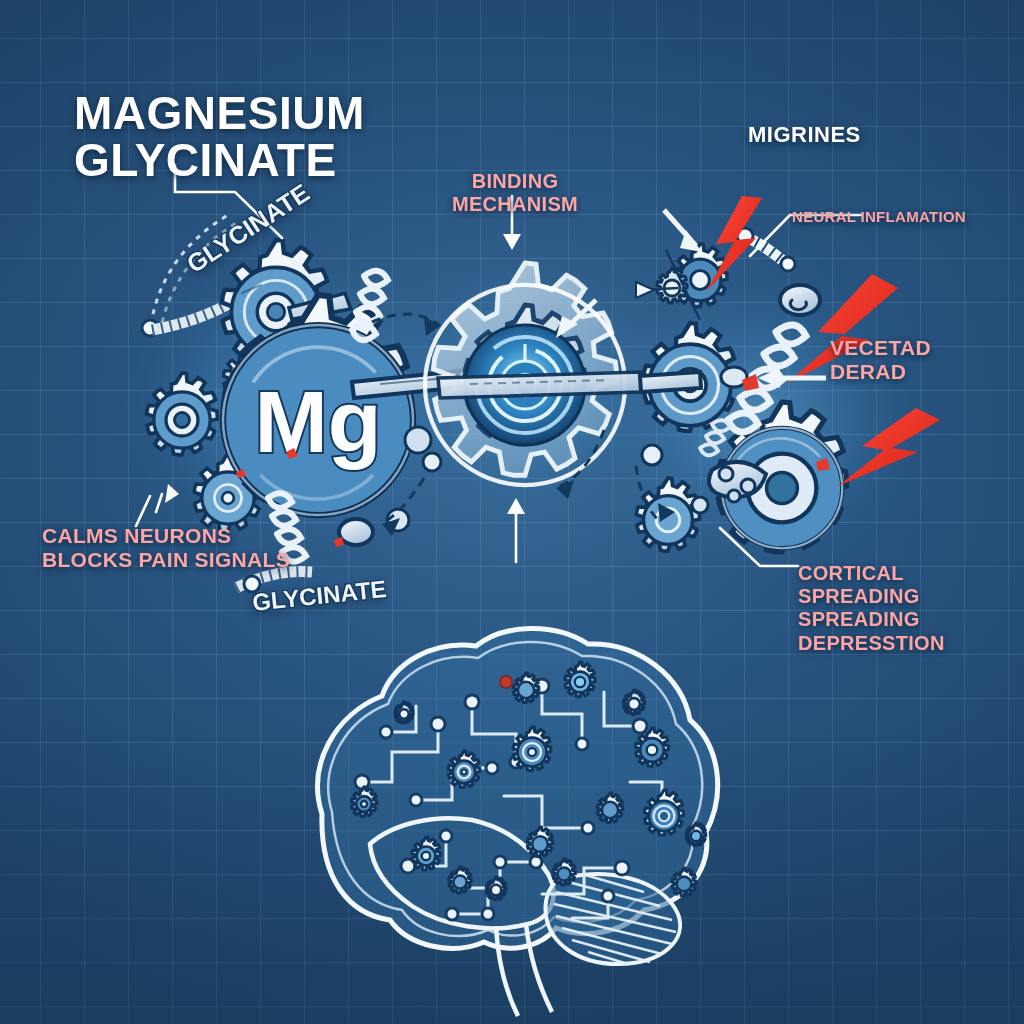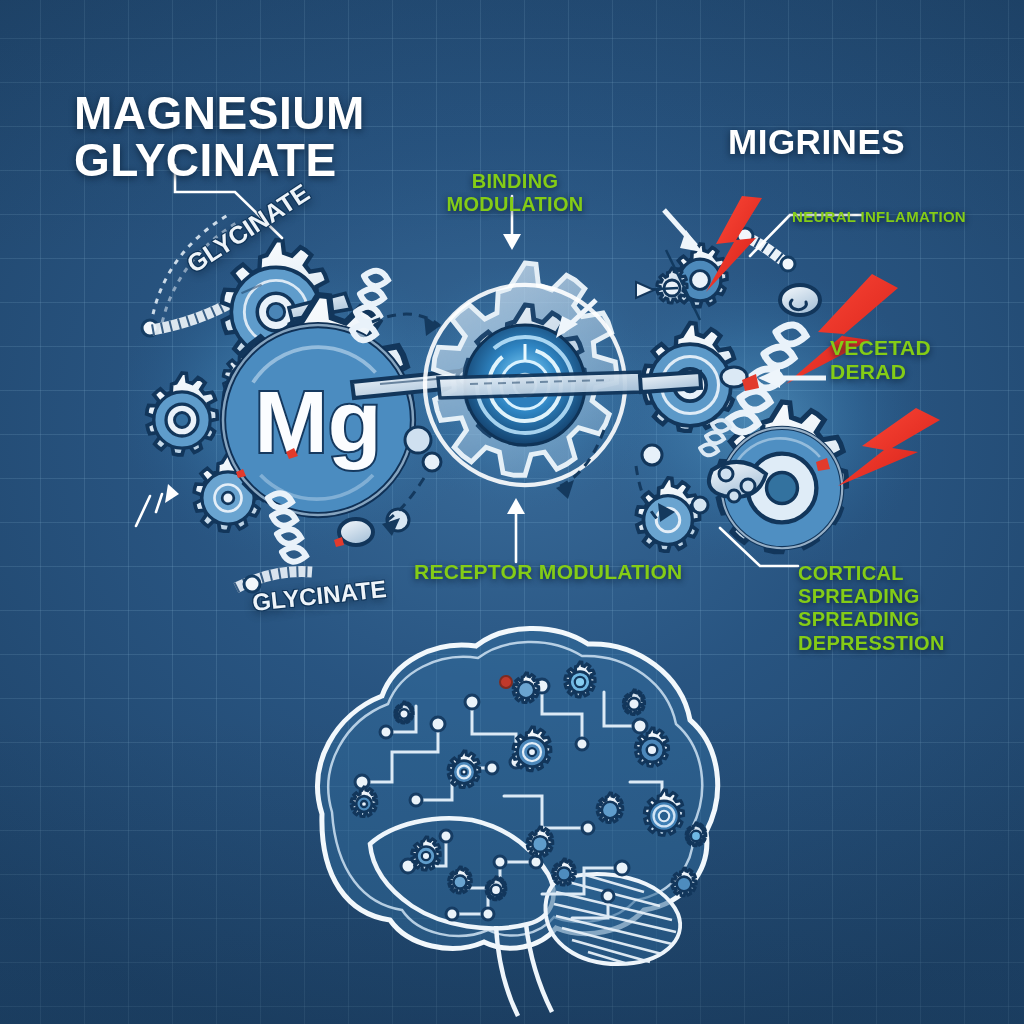--- a/index.html
+++ b/index.html
@@ -17,21 +17,21 @@
   .bp-vig{position:absolute;inset:0;
     background:radial-gradient(ellipse 75% 62% at 50% 42%,
       rgba(80,140,190,.42) 0%, rgba(46,95,142,.18) 45%, rgba(18,45,72,.40) 100%);}
   .bp-dark{position:absolute;inset:0;
     background:linear-gradient(to bottom, rgba(12,38,64,.10), rgba(12,38,64,0) 25%,
       rgba(12,38,64,0) 70%, rgba(12,38,64,.22));}
 
   
   .ttl{position:absolute;color:#fff;font-weight:700;letter-spacing:.5px;
        line-height:1.02;text-shadow:0 2px 7px rgba(8,28,50,.75);}
-  .lbl{position:absolute;color:#84cc16;font-weight:700;line-height:1.16;
+  .lbl{position:absolute;color:#fca5a5;font-weight:700;line-height:1.16;
        letter-spacing:.3px;text-shadow:0 2px 6px rgba(8,28,50,.8);}
   .lbl.c{text-align:center;}
 
   .gly{position:absolute;color:#eef4f9;font-weight:700;
        text-shadow:1px 1px 0 #10355a, -1px -1px 0 #10355a,
                    1px -1px 0 #10355a, -1px 1px 0 #10355a, 0 3px 8px rgba(8,28,50,.7);}
 
   
   svg.layer{position:absolute;left:0;top:0;width:1024px;height:1024px;overflow:visible;}
   .mg-txt{font-family:"Liberation Sans",sans-serif;font-weight:700;
@@ -501,45 +501,46 @@
       </g>
       <circle cx="-6" cy="-140" r="6" fill="#c0392b" stroke="#7e2b20" stroke-width="2"></circle>
     </g>
   </svg>
 
   <div class="ttl" style="left:74px;top:90px;font-size:46px;">
     <div>MAGNESIUM</div>
     <div>GLYCINATE</div>
   </div>
 
-  <div class="ttl" style="left:728px;top:124px;font-size:35px;">
+  <div class="ttl" style="left:748px;top:124px;font-size:22px;">
     <div>MIGRINES</div>
   </div>
 
   <div class="lbl c" style="left:420px;top:170px;width:190px;font-size:20px;">
     <div>BINDING</div>
-    <div>MODULATION</div>
+    <div>MECHANISM</div>
   </div>
 
   <div class="lbl" style="left:792px;top:208px;font-size:15px;">
     <div>NEURAL INFLAMATION</div>
   </div>
 
   <div class="lbl" style="left:798px;top:562px;font-size:20px;">
     <div>CORTICAL SPREADING</div>
     <div>SPREADING DEPRESSTION</div>
   </div>
 
   <div class="lbl" style="left:830px;top:336px;font-size:21px;">
     <div>VECETAD</div>
     <div>DERAD</div>
   </div>
 
-  <div class="lbl" style="left:414px;top:560px;font-size:21px;">
-    <div>RECEPTOR MODULATION</div>
-  </div>
-
+
+  <div class="lbl" style="left:42px;top:524px;font-size:21px;">
+    <div>CALMS NEURONS</div>
+    <div>BLOCKS PAIN SIGNALS</div>
+  </div>
 
   <div class="gly" style="left:178px;top:214px;font-size:25px;transform:rotate(-33deg);">GLYCINATE</div>
 
   <div class="gly" style="left:252px;top:582px;font-size:24px;transform:rotate(-6deg);">GLYCINATE</div>
 
 </div>
 
 </body></html>

